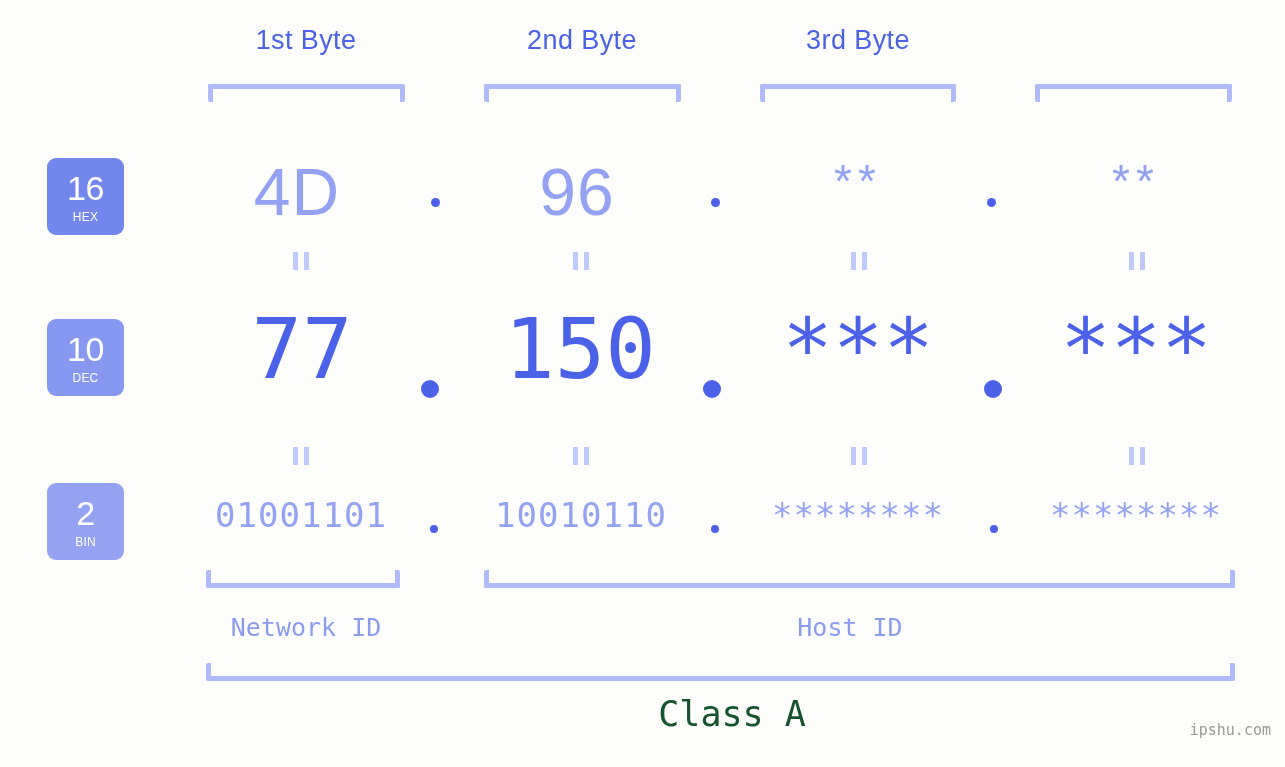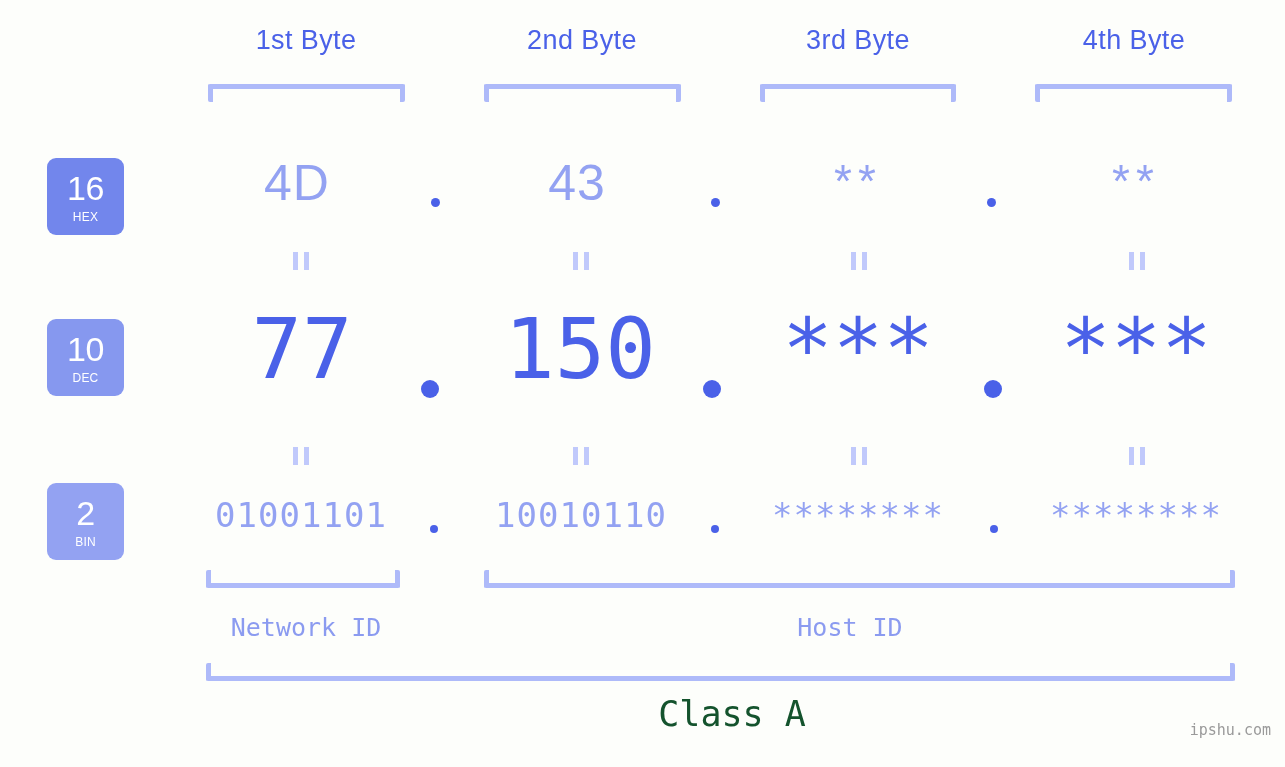--- a/index.html
+++ b/index.html
@@ -78,21 +78,21 @@
   
   .cell {
     position: absolute;
     width: 240px;
     text-align: center;
     white-space: nowrap;
   }
 
   .row-hex .cell {
     top: 154px;
-    font-size: 50px;
+    font-size: 66px;
     color: #93a2f2;
     font-family: "Liberation Sans", sans-serif;
     letter-spacing: 1px;
   }
   .row-hex .cell.stars {
     font-size: 46px;
     letter-spacing: 6px;
   }
 
   .row-dec .cell {
@@ -167,21 +167,20 @@
   }
 </style>
 </head>
 <body>
 
 <div class="stage">
 
   <div class="byte-label" style="left:186px">1st Byte</div>
   <div class="byte-label" style="left:462px">2nd Byte</div>
   <div class="byte-label" style="left:738px">3rd Byte</div>
-  <div class="byte-label" style="left:1014px">4th Byte</div>
 
   <div class="bracket-down" style="left:208px;  top:84px; width:197px;"></div>
   <div class="bracket-down" style="left:484px;  top:84px; width:197px;"></div>
   <div class="bracket-down" style="left:760px;  top:84px; width:196px;"></div>
   <div class="bracket-down" style="left:1035px; top:84px; width:197px;"></div>
 
   <div class="badge" style="top:158px; background:#7286ec;">
     <span class="num">16</span>
     <span class="abbr">HEX</span>
   </div>
@@ -189,21 +188,21 @@
     <span class="num">10</span>
     <span class="abbr">DEC</span>
   </div>
   <div class="badge" style="top:483px; background:#93a2f2;">
     <span class="num">2</span>
     <span class="abbr">BIN</span>
   </div>
 
   <div class="row-hex">
     <div class="cell" style="left:177px">4D</div>
-    <div class="cell" style="left:457px">43</div>
+    <div class="cell" style="left:457px">96</div>
     <div class="cell stars" style="left:738px">**</div>
     <div class="cell stars" style="left:1016px">**</div>
     <div class="dot dot-hex" style="left:431px"></div>
     <div class="dot dot-hex" style="left:711px"></div>
     <div class="dot dot-hex" style="left:987px"></div>
   </div>
 
   <div class="eq" style="left:292px; top:248px;">
       <i></i>
       <i></i>

